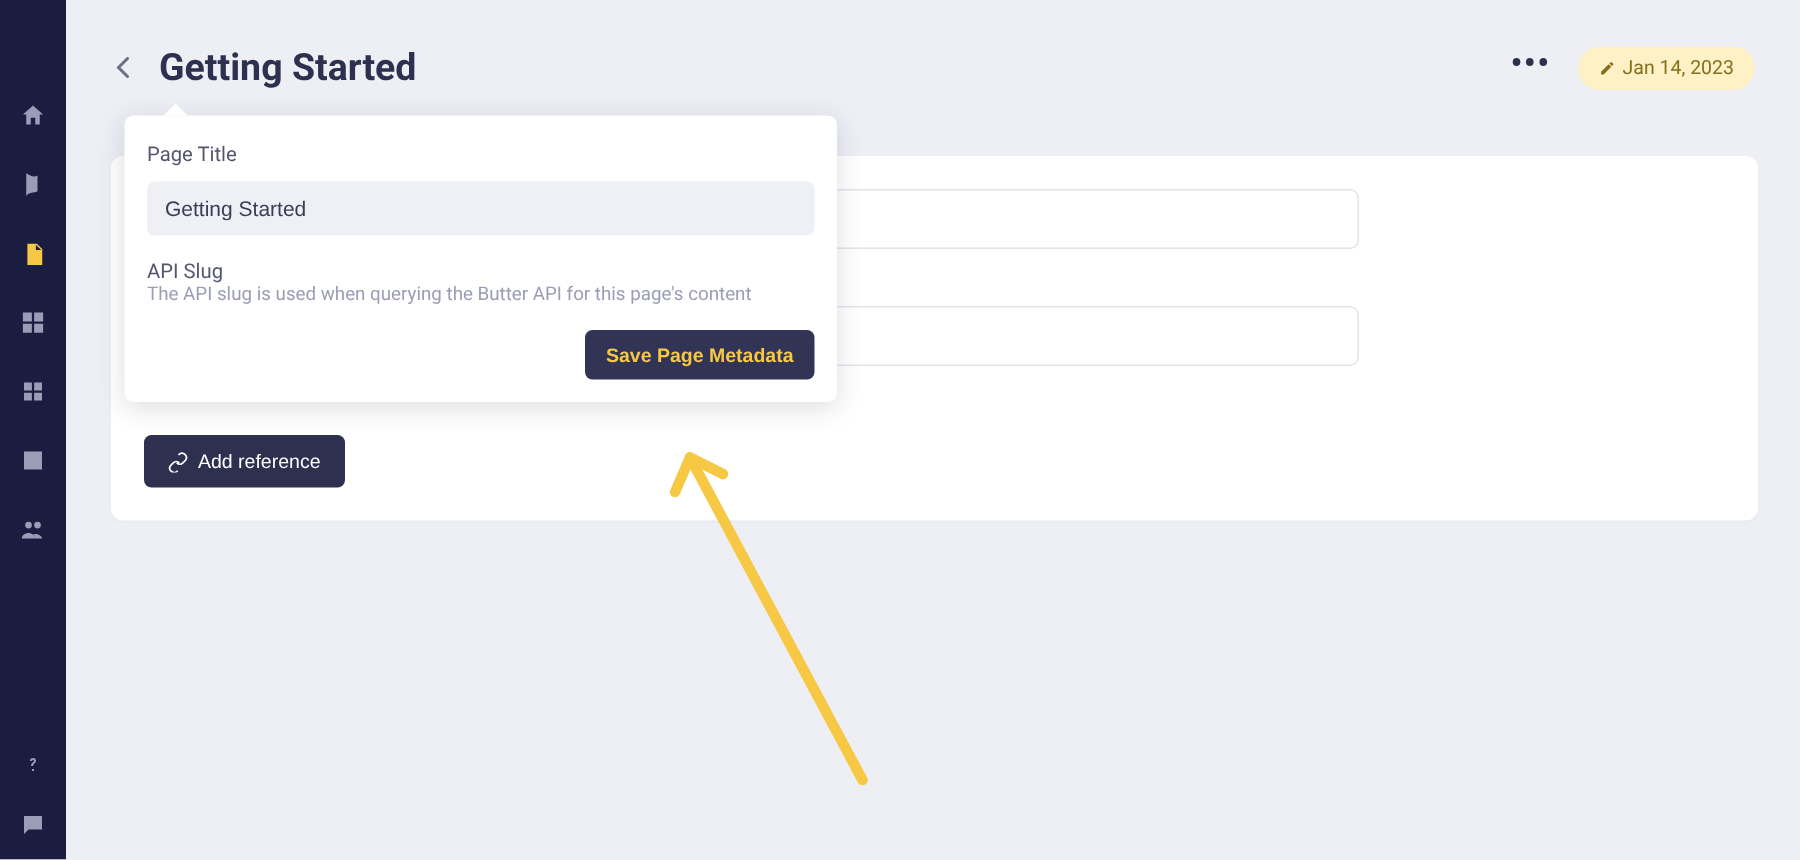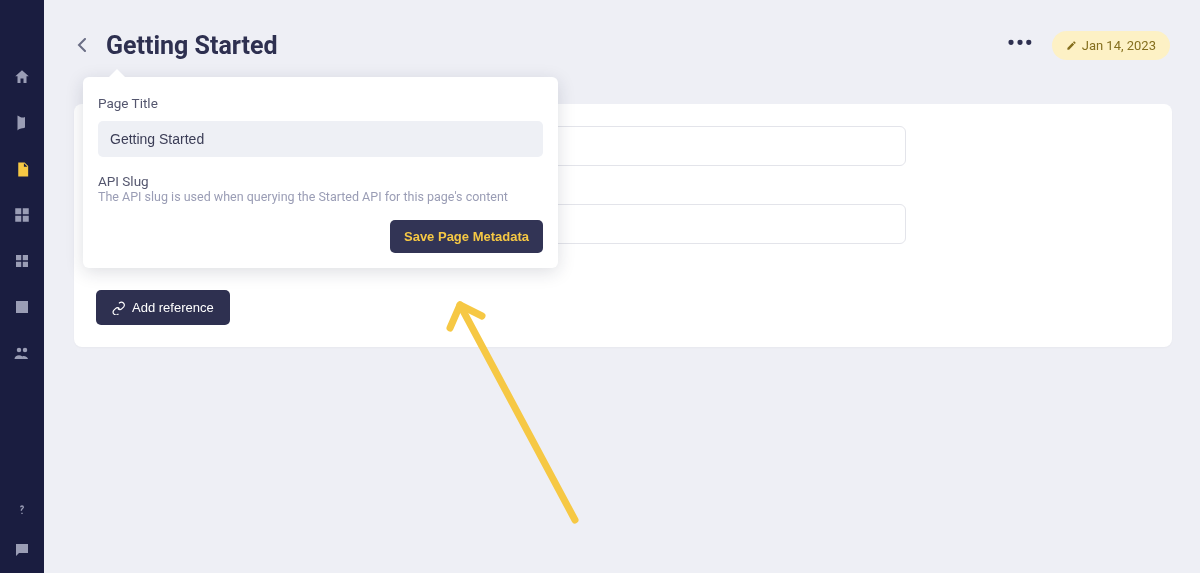--- a/index.html
+++ b/index.html
@@ -254,21 +254,21 @@
         <path d="M10 13a5 5 0 007 0l3-3a5 5 0 00-7-7l-1 1m1 9a5 5 0 00-7 0l-3 3a5 5 0 007 7l1-1" stroke="#fff" stroke-width="2" fill="none"></path>
       </svg>
     <span>Add reference</span>
   </button>
 </div>
 
 <div class="popover">
   <label class="p-label">Page Title</label>
   <input class="p-input" value="Getting Started" style="">
   <label class="p-label">API Slug</label>
-  <div class="helper">The API slug is used when querying the Started API for this page's content</div>
+  <div class="helper">The API slug is used when querying the Butter API for this page's content</div>
   <button class="save-btn">Save Page Metadata</button>
 </div>
 
 <svg class="annotation-arrow" width="160" height="240" viewBox="0 0 160 240">
   <defs>
     <marker id="ah" markerWidth="12" markerHeight="12" refX="6" refY="6" orient="auto">
       <path d="M2 2 L10 6 L2 10 Z" fill="#f6c844"></path>
     </marker>
   </defs>
   <line x1="135" y1="230" x2="20" y2="15" stroke="#f6c844" stroke-width="7" stroke-linecap="round"></line>

